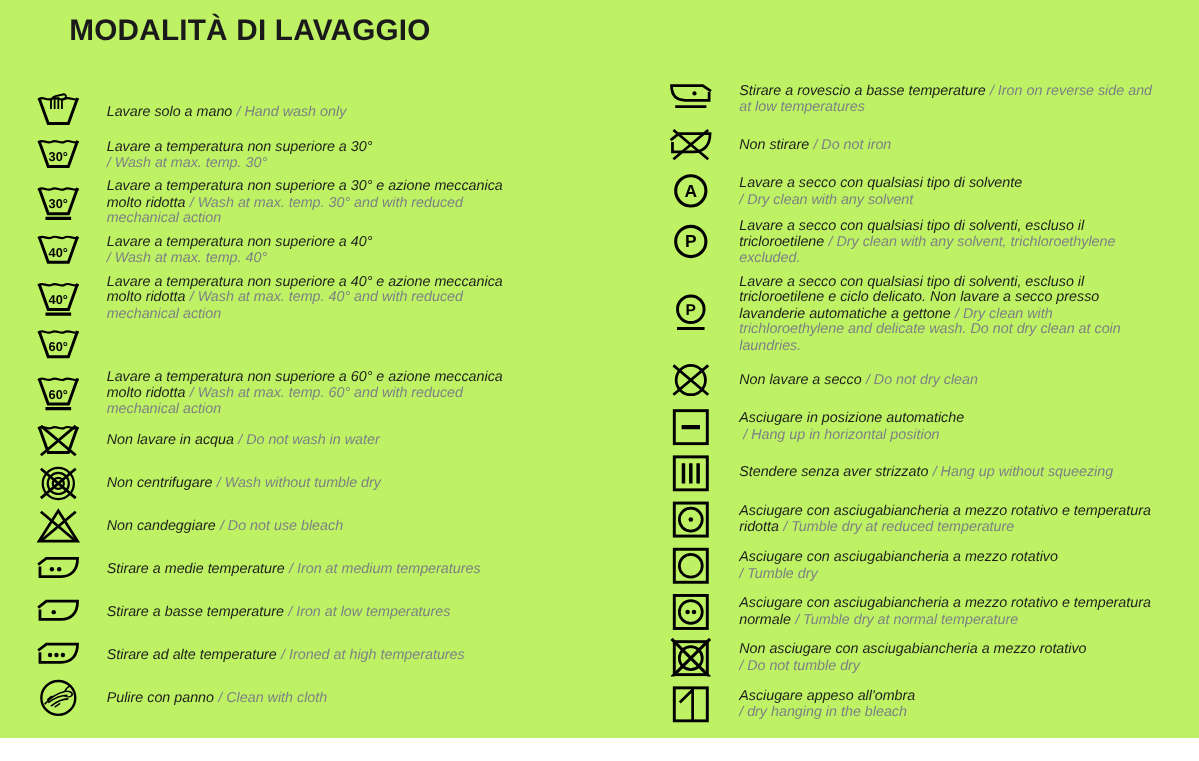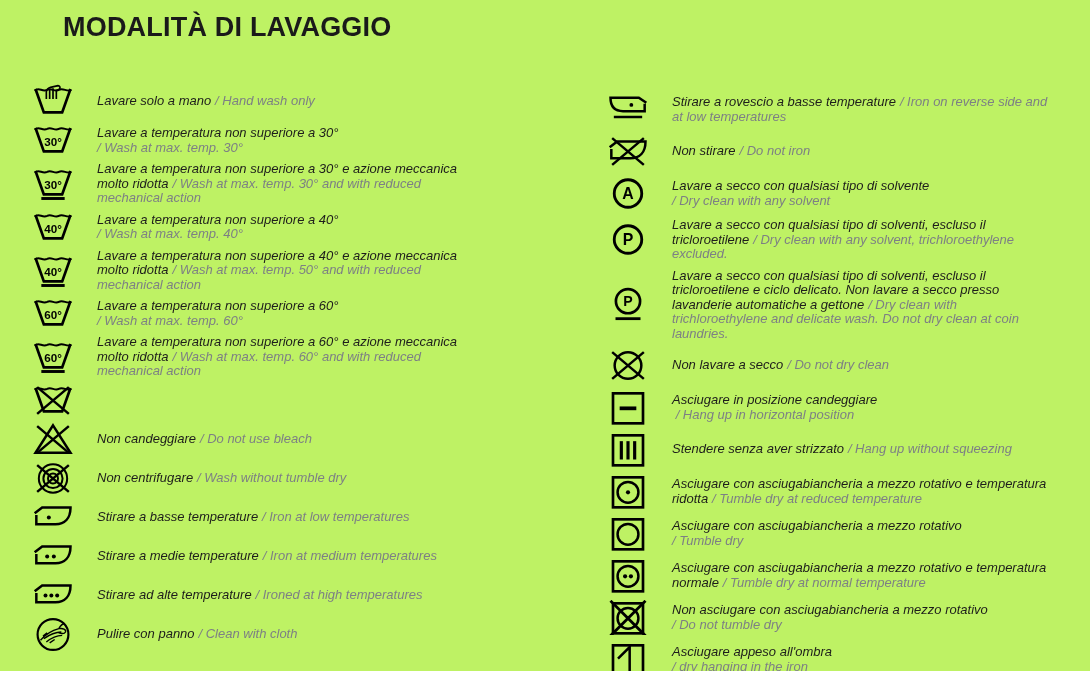--- a/index.html
+++ b/index.html
@@ -2,21 +2,21 @@
 <html><head>
 <meta charset="utf-8">
 <style>
   html,body{margin:0;padding:0;background:#ffffff;}
   .page{position:relative;width:1090px;height:671px;background:#bef264;overflow:hidden;
         font-family:"Liberation Sans",sans-serif;}
   .title{position:absolute;left:63px;top:12px;margin:0;font-size:27px;font-weight:bold;
          color:#1a1a1a;letter-spacing:.2px;}
   .col{position:absolute;display:flex;flex-direction:column;}
   .col-left{left:33px;top:84px;width:437px;}
-  .col-right{left:608px;top:92px;width:446px;}
+  .col-right{left:608px;top:72px;width:446px;}
   .row{display:flex;column-gap:24px;align-items:center;}
   .col-left .row{margin-bottom:4px;min-height:35px;}
   .col-right .row{margin-bottom:7px;min-height:35px;}
   .icon{flex:0 0 40px;width:40px;height:35px;text-align:right;}
   .icon svg{width:40px;height:35px;display:block;}
   .txt{flex:1;font-style:italic;font-size:13px;line-height:14.5px;color:#1d1d1b;}
   .en{color:#7d8084;}
   .en.inline{margin-left:.3em;}
   .en.block{display:block;white-space:pre-wrap;font-style:italic;}
 </style>
@@ -89,94 +89,94 @@
     </div>
 
     <div class="row">
       <div class="icon">
         <svg viewBox="0 0 48 42">
             <use href="#g-tub"></use>
           <text x="24" y="28" text-anchor="middle" font-family="Liberation Sans, sans-serif" font-size="14" font-weight="bold" font-style="normal" fill="#000">40°</text>
           <line x1="10" y1="39" x2="38" y2="39" stroke="#000" stroke-width="3.5"></line>
         </svg>
       </div>
-      <div class="txt"><span class="it">Lavare a temperatura non superiore a 40° e azione meccanica molto ridotta</span><span class="en inline">/ Wash at max. temp. 50° and with reduced mechanical action</span></div>
+      <div class="txt"><span class="it">Lavare a temperatura non superiore a 40° e azione meccanica molto ridotta</span><span class="en inline">/ Wash at max. temp. 40° and with reduced mechanical action</span></div>
     </div>
 
     <div class="row">
       <div class="icon">
         <svg viewBox="0 0 48 42">
             <use href="#g-tub"></use>
           <text x="24" y="28" text-anchor="middle" font-family="Liberation Sans, sans-serif" font-size="14" font-weight="bold" font-style="normal" fill="#000">60°</text>
         </svg>
       </div>
-      <div class="txt"><span class="it">Lavare a temperatura non superiore a 60°</span><span class="en block">/ Wash at max. temp. 60°</span></div>
     </div>
 
     <div class="row">
       <div class="icon">
         <svg viewBox="0 0 48 42">
             <use href="#g-tub"></use>
           <text x="24" y="28" text-anchor="middle" font-family="Liberation Sans, sans-serif" font-size="14" font-weight="bold" font-style="normal" fill="#000">60°</text>
           <line x1="10" y1="39" x2="38" y2="39" stroke="#000" stroke-width="3.5"></line>
         </svg>
       </div>
       <div class="txt"><span class="it">Lavare a temperatura non superiore a 60° e azione meccanica molto ridotta</span><span class="en inline">/ Wash at max. temp. 60° and with reduced mechanical action</span></div>
     </div>
 
     <div class="row">
       <div class="icon">
         <svg viewBox="0 0 48 42">
             <use href="#g-tub"></use>
             <use href="#g-x"></use>
           </svg>
       </div>
-    </div>
-
-    <div class="row">
-      <div class="icon">
-        <svg viewBox="0 0 48 42">
-          <path d="M24 4 L45 37 H3 Z" fill="none" stroke="#000" stroke-width="3"></path>
-          <use href="#g-x"></use>
-        </svg>
-      </div>
-      <div class="txt"><span class="it">Non candeggiare</span><span class="en inline">/ Do not use bleach</span></div>
+      <div class="txt"><span class="it">Non lavare in acqua</span><span class="en inline">/ Do not wash in water</span></div>
     </div>
 
     <div class="row">
       <div class="icon">
         <svg viewBox="0 0 48 42">
           <circle cx="24" cy="21" r="17" fill="none" stroke="#000" stroke-width="2.4"></circle>
           <circle cx="24" cy="21" r="11.5" fill="none" stroke="#000" stroke-width="2.4"></circle>
           <circle cx="24" cy="21" r="6" fill="none" stroke="#000" stroke-width="2.4"></circle>
           <use href="#g-x"></use>
         </svg>
       </div>
       <div class="txt"><span class="it">Non centrifugare</span><span class="en inline">/ Wash without tumble dry</span></div>
     </div>
 
     <div class="row">
       <div class="icon">
         <svg viewBox="0 0 48 42">
-            <use href="#g-iron"></use>
-            <circle cx="19" cy="21" r="2.4" fill="#000"></circle>
-          </svg>
-      </div>
-      <div class="txt"><span class="it">Stirare a basse temperature</span><span class="en inline">/ Iron at low temperatures</span></div>
+          <path d="M24 4 L45 37 H3 Z" fill="none" stroke="#000" stroke-width="3"></path>
+          <use href="#g-x"></use>
+        </svg>
+      </div>
+      <div class="txt"><span class="it">Non candeggiare</span><span class="en inline">/ Do not use bleach</span></div>
     </div>
 
     <div class="row">
       <div class="icon">
         <svg viewBox="0 0 48 42">
             <use href="#g-iron"></use>
             <circle cx="17" cy="21" r="2.4" fill="#000"></circle>
             <circle cx="25" cy="21" r="2.4" fill="#000"></circle>
           </svg>
       </div>
       <div class="txt"><span class="it">Stirare a medie temperature</span><span class="en inline">/ Iron at medium temperatures</span></div>
+    </div>
+
+    <div class="row">
+      <div class="icon">
+        <svg viewBox="0 0 48 42">
+            <use href="#g-iron"></use>
+            <circle cx="19" cy="21" r="2.4" fill="#000"></circle>
+          </svg>
+      </div>
+      <div class="txt"><span class="it">Stirare a basse temperature</span><span class="en inline">/ Iron at low temperatures</span></div>
     </div>
 
     <div class="row">
       <div class="icon">
         <svg viewBox="0 0 48 42">
             <use href="#g-iron"></use>
             <circle cx="15" cy="21" r="2.4" fill="#000"></circle>
             <circle cx="22" cy="21" r="2.4" fill="#000"></circle>
             <circle cx="29" cy="21" r="2.4" fill="#000"></circle>
           </svg>
@@ -262,21 +262,21 @@
       <div class="txt"><span class="it">Non lavare a secco</span><span class="en inline">/ Do not dry clean</span></div>
     </div>
 
     <div class="row">
       <div class="icon">
         <svg viewBox="0 0 48 42">
             <use href="#g-sq"></use>
             <line x1="14" y1="22" x2="34" y2="22" stroke="#000" stroke-width="4.5"></line>
           </svg>
       </div>
-      <div class="txt"><span class="it">Asciugare in posizione candeggiare</span><span class="en block"> / Hang up in horizontal position</span></div>
+      <div class="txt"><span class="it">Asciugare in posizione automatiche</span><span class="en block"> / Hang up in horizontal position</span></div>
     </div>
 
     <div class="row">
       <div class="icon">
         <svg viewBox="0 0 48 42">
             <use href="#g-sq"></use>
           <line x1="16" y1="11" x2="16" y2="33" stroke="#000" stroke-width="3.8"></line>
           <line x1="24" y1="11" x2="24" y2="33" stroke="#000" stroke-width="3.8"></line>
           <line x1="32" y1="11" x2="32" y2="33" stroke="#000" stroke-width="3.8"></line>
         </svg>
@@ -328,17 +328,17 @@
       <div class="txt"><span class="it">Non asciugare con asciugabiancheria a mezzo rotativo</span><span class="en block">/ Do not tumble dry</span></div>
     </div>
 
     <div class="row">
       <div class="icon">
         <svg viewBox="0 0 48 42">
             <use href="#g-sq"></use>
             <path d="M12 20 L26 6 L26 40" fill="none" stroke="#000" stroke-width="3"></path>
           </svg>
       </div>
-      <div class="txt"><span class="it">Asciugare appeso all'ombra</span><span class="en block">/ dry hanging in the iron</span></div>
+      <div class="txt"><span class="it">Asciugare appeso all'ombra</span><span class="en block">/ dry hanging in the bleach</span></div>
     </div>
 
   </div>
 </div>
 
 </body></html>

